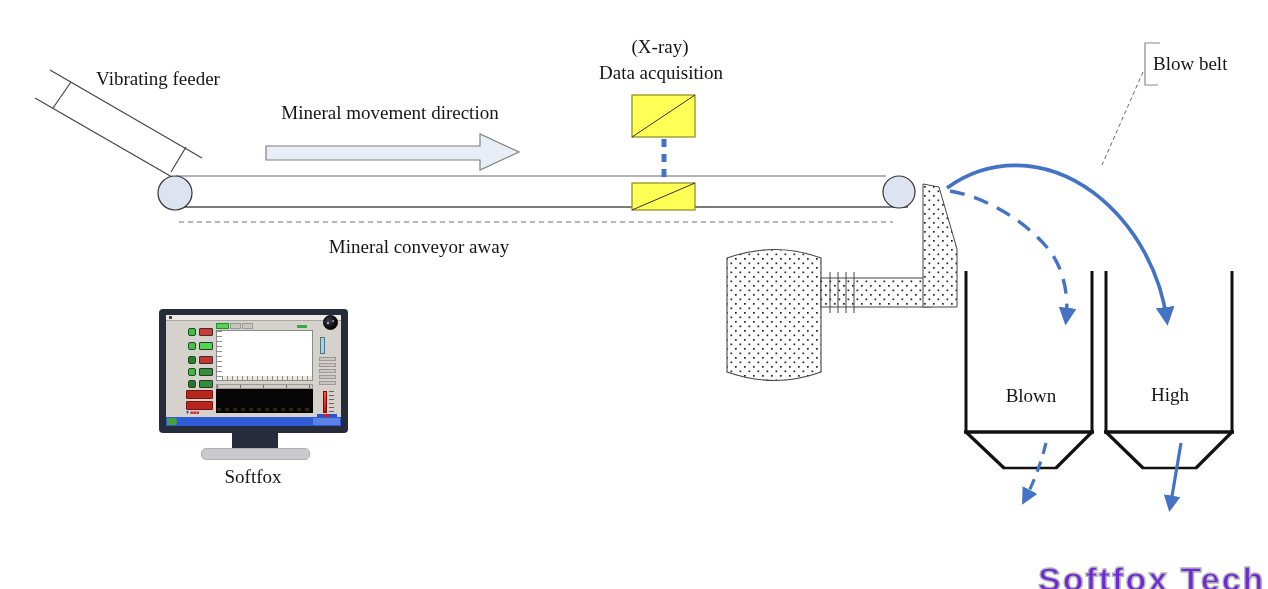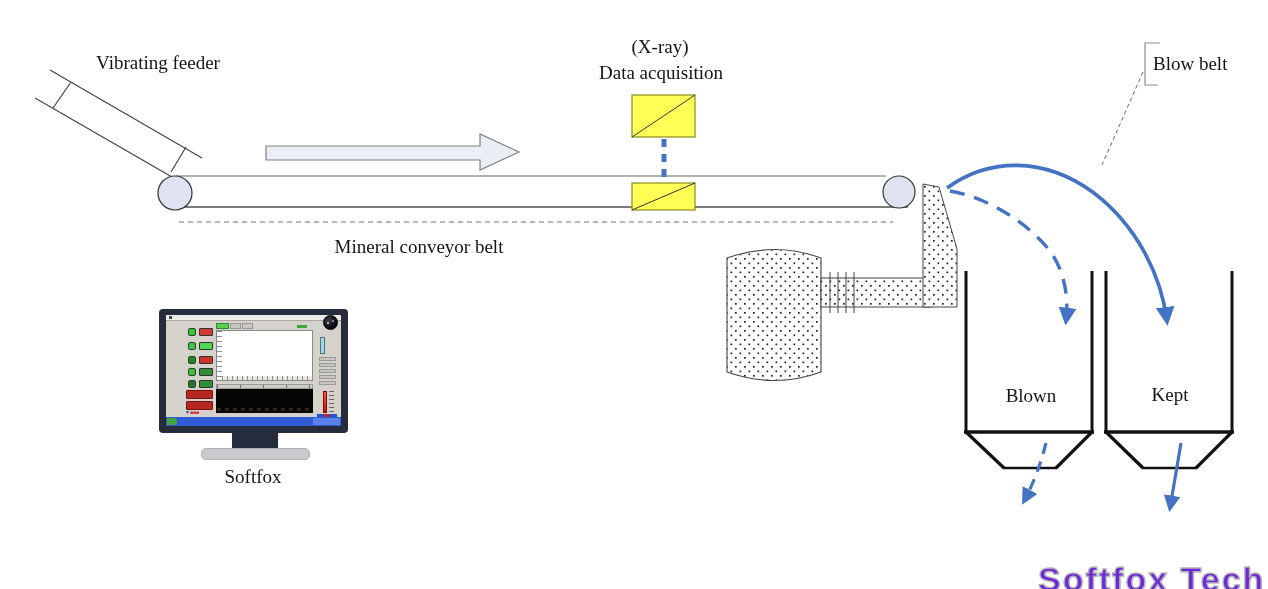--- a/index.html
+++ b/index.html
@@ -132,27 +132,28 @@
 
     <path d="M1046,443 Q1038,475 1024,501" fill="none" stroke="#4472c4" stroke-width="3.2" stroke-dasharray="11,8" marker-end="url(#arrB)"></path>
     <path d="M1181,443 Q1175,478 1170,508" fill="none" stroke="#4472c4" stroke-width="3.2" marker-end="url(#arrB)"></path>
 
     <g fill="none">
       <polyline points="1160,43 1145,43 1145,85 1158,85" stroke="#8a8a8a" stroke-width="1.2"></polyline>
       <line x1="1143" y1="72" x2="1102" y2="165" stroke="#555" stroke-width="0.9" stroke-dasharray="4,3"></line>
     </g>
   </svg>
 
-  <div class="lbl ctr" style="left:158px;top:52px;">Vibrating feeder</div>
+  <div class="lbl ctr" style="left:158px;top:68px;">Vibrating feeder</div>
+  <div class="lbl ctr" style="left:390px;top:102px;">Mineral movement direction</div>
   <div class="lbl ctr" style="left:660px;top:36px;">(X-ray)</div>
   <div class="lbl ctr" style="left:661px;top:62px;">Data acquisition</div>
-  <div class="lbl ctr" style="left:419px;top:236px;">Mineral conveyor belt</div>
+  <div class="lbl ctr" style="left:419px;top:236px;">Mineral conveyor away</div>
   <div class="lbl" style="left:1153px;top:53px;">Blow belt</div>
   <div class="lbl ctr" style="left:1031px;top:385px;">Blown</div>
-  <div class="lbl ctr" style="left:1170px;top:384px;">Kept</div>
+  <div class="lbl ctr" style="left:1170px;top:384px;">High</div>
   <div class="lbl ctr" style="left:253px;top:466px;">Softfox</div>
 
   <div class="neck"></div>
   <div class="base"></div>
   <div class="monitor">
     <div class="screen">
       <div class="abs titlebar"></div>
       <div class="abs titledot"></div>
 
       <div class="abs lp-icon" style="left:22px;top:13px;background:#3fbf3f;"></div>

